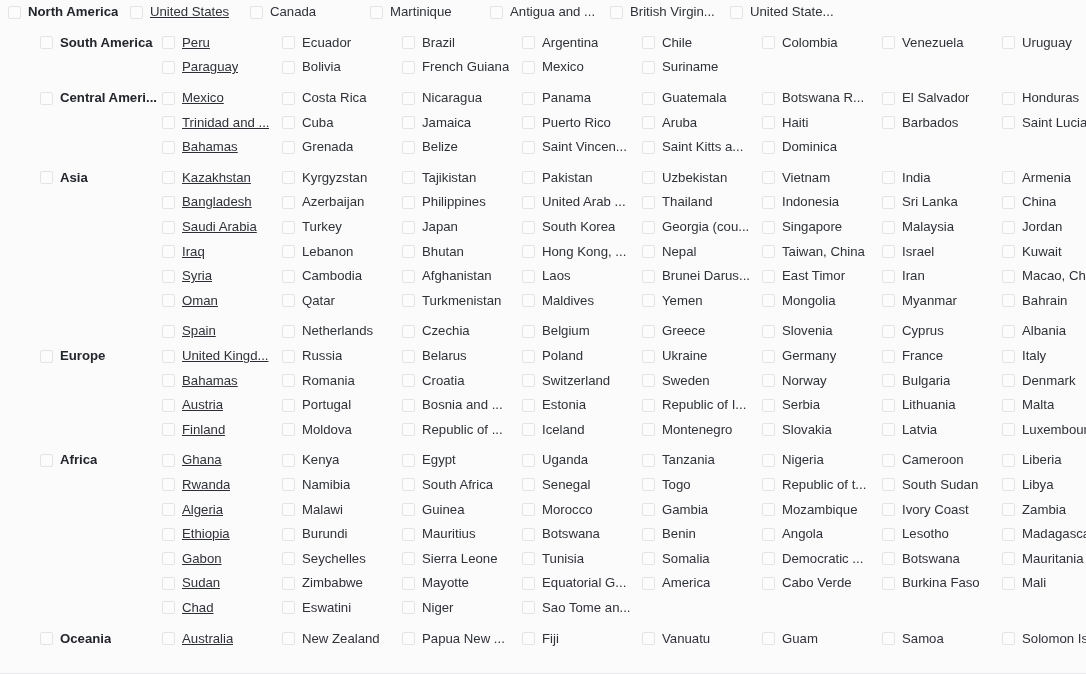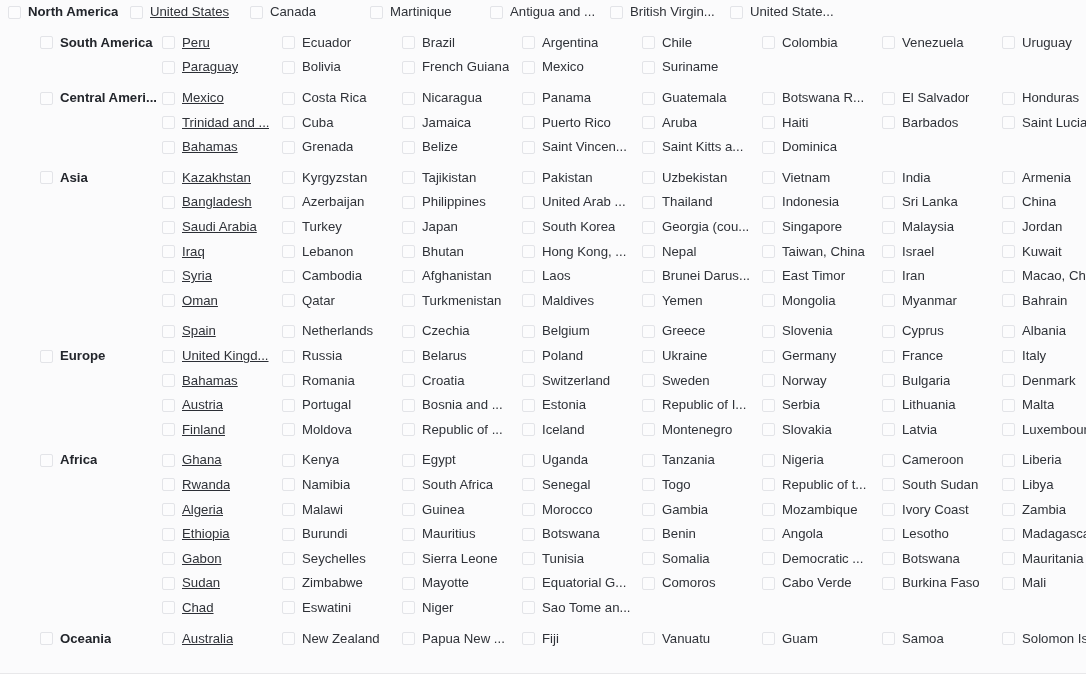--- a/index.html
+++ b/index.html
@@ -882,21 +882,21 @@
         <div class="cell">
           <span class="cbox"></span>
           <span class="lbl" title="Mayotte">Mayotte</span>
         </div>
         <div class="cell">
           <span class="cbox"></span>
           <span class="lbl" title="Equatorial G...">Equatorial G...</span>
         </div>
         <div class="cell">
           <span class="cbox"></span>
-          <span class="lbl" title="Comoros">Comoros</span>
+          <span class="lbl" title="Comoros">America</span>
         </div>
         <div class="cell">
           <span class="cbox"></span>
           <span class="lbl" title="Cabo Verde">Cabo Verde</span>
         </div>
         <div class="cell">
           <span class="cbox"></span>
           <span class="lbl" title="Burkina Faso">Burkina Faso</span>
         </div>
         <div class="cell">

